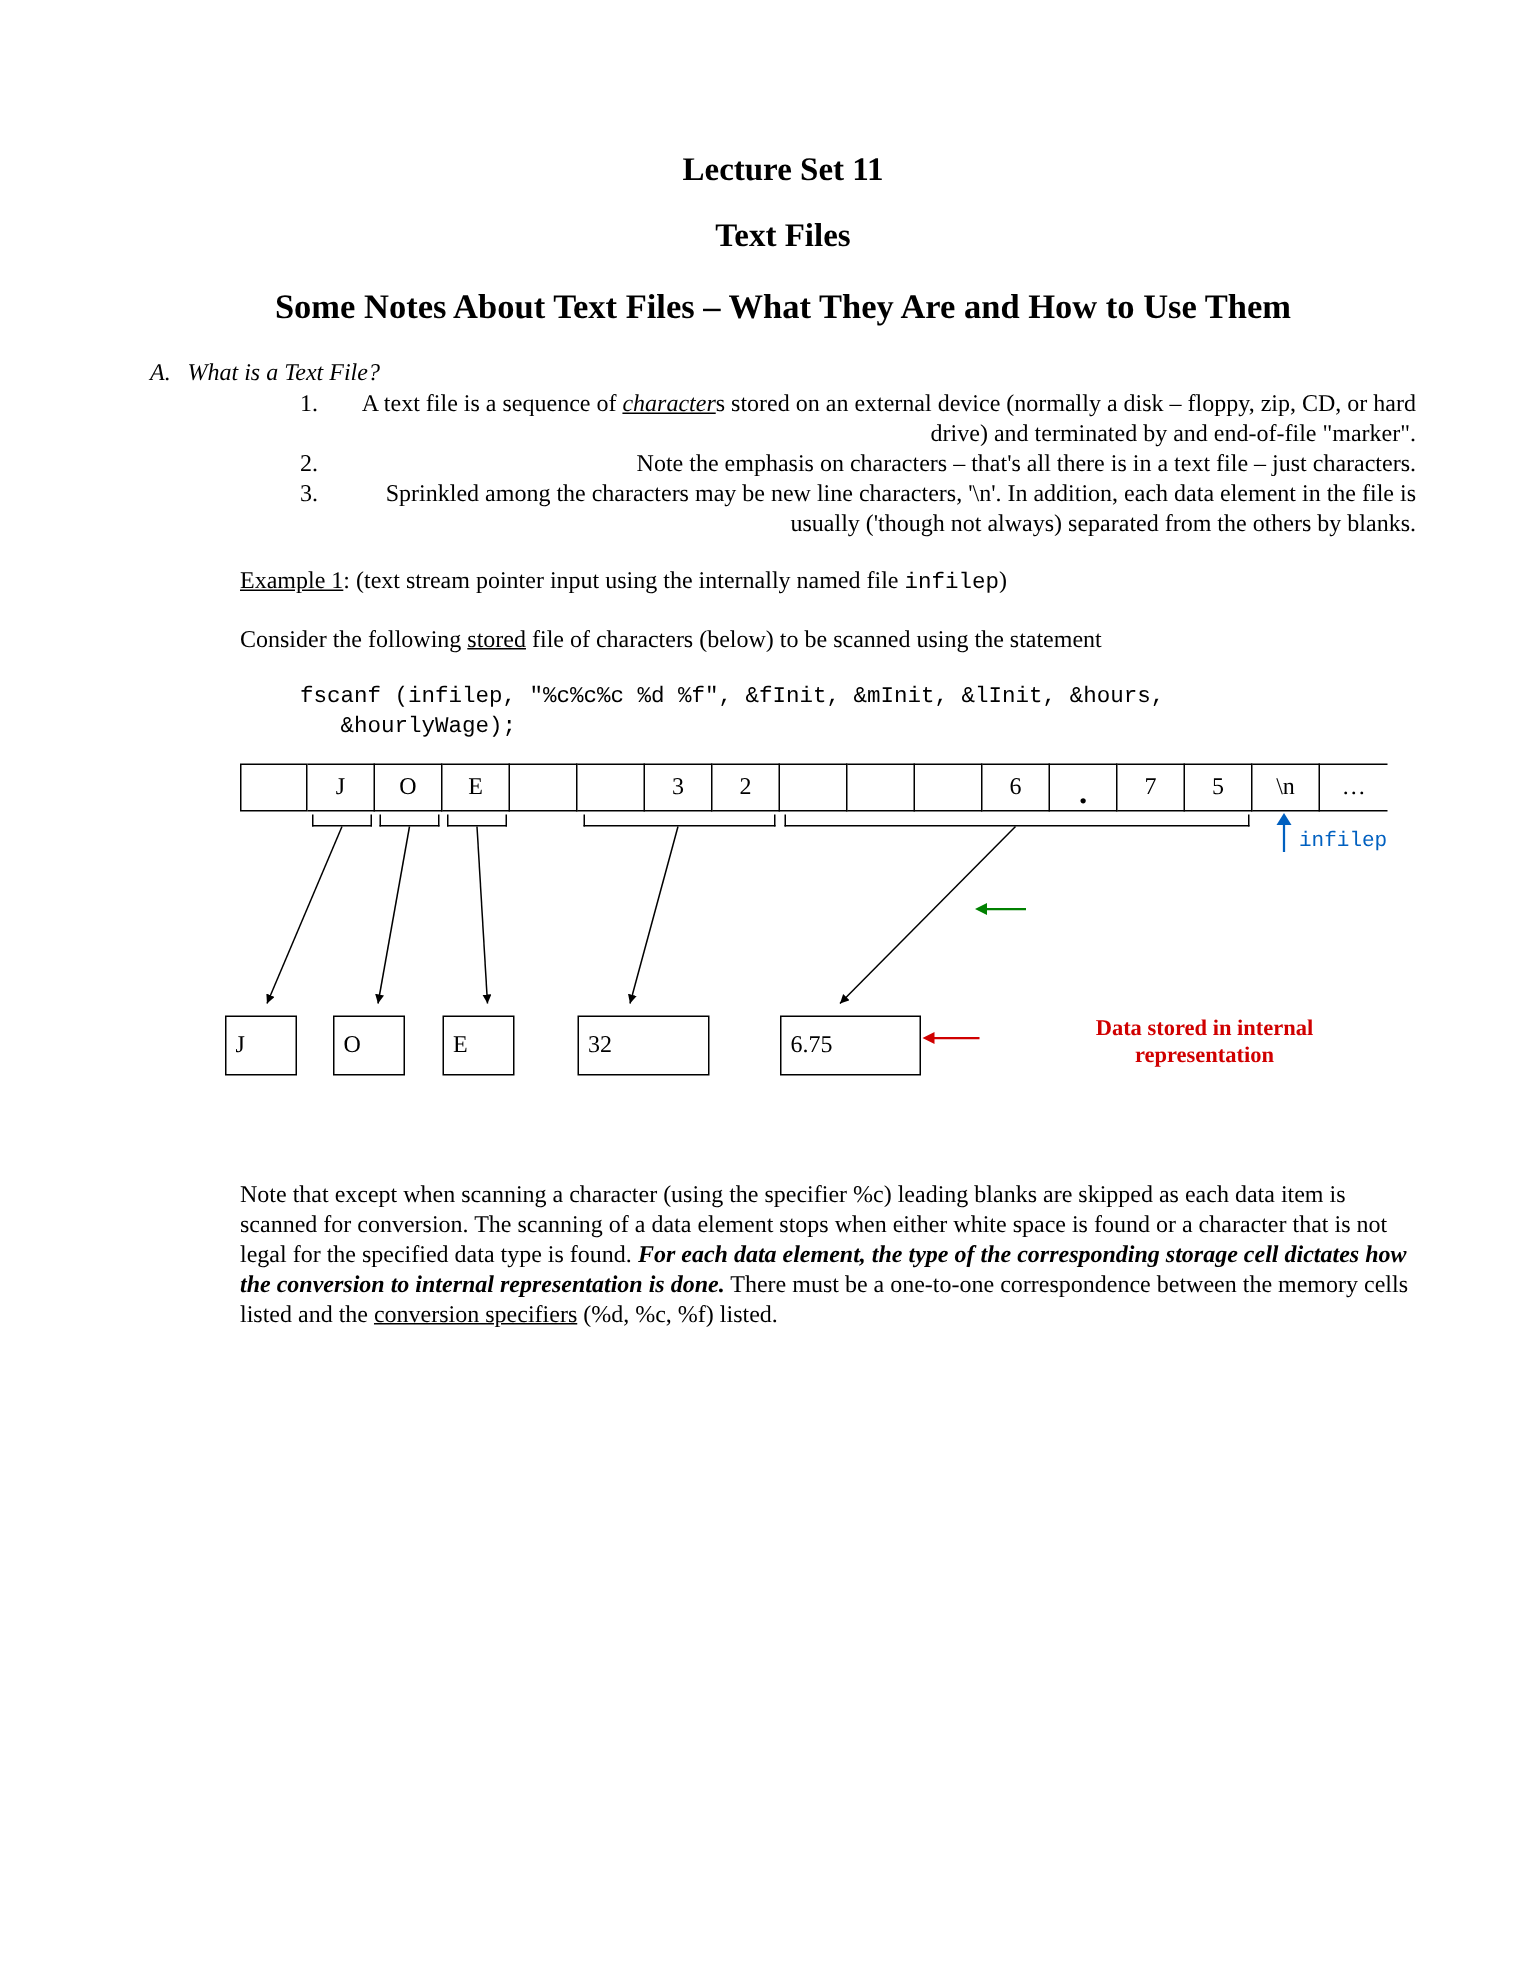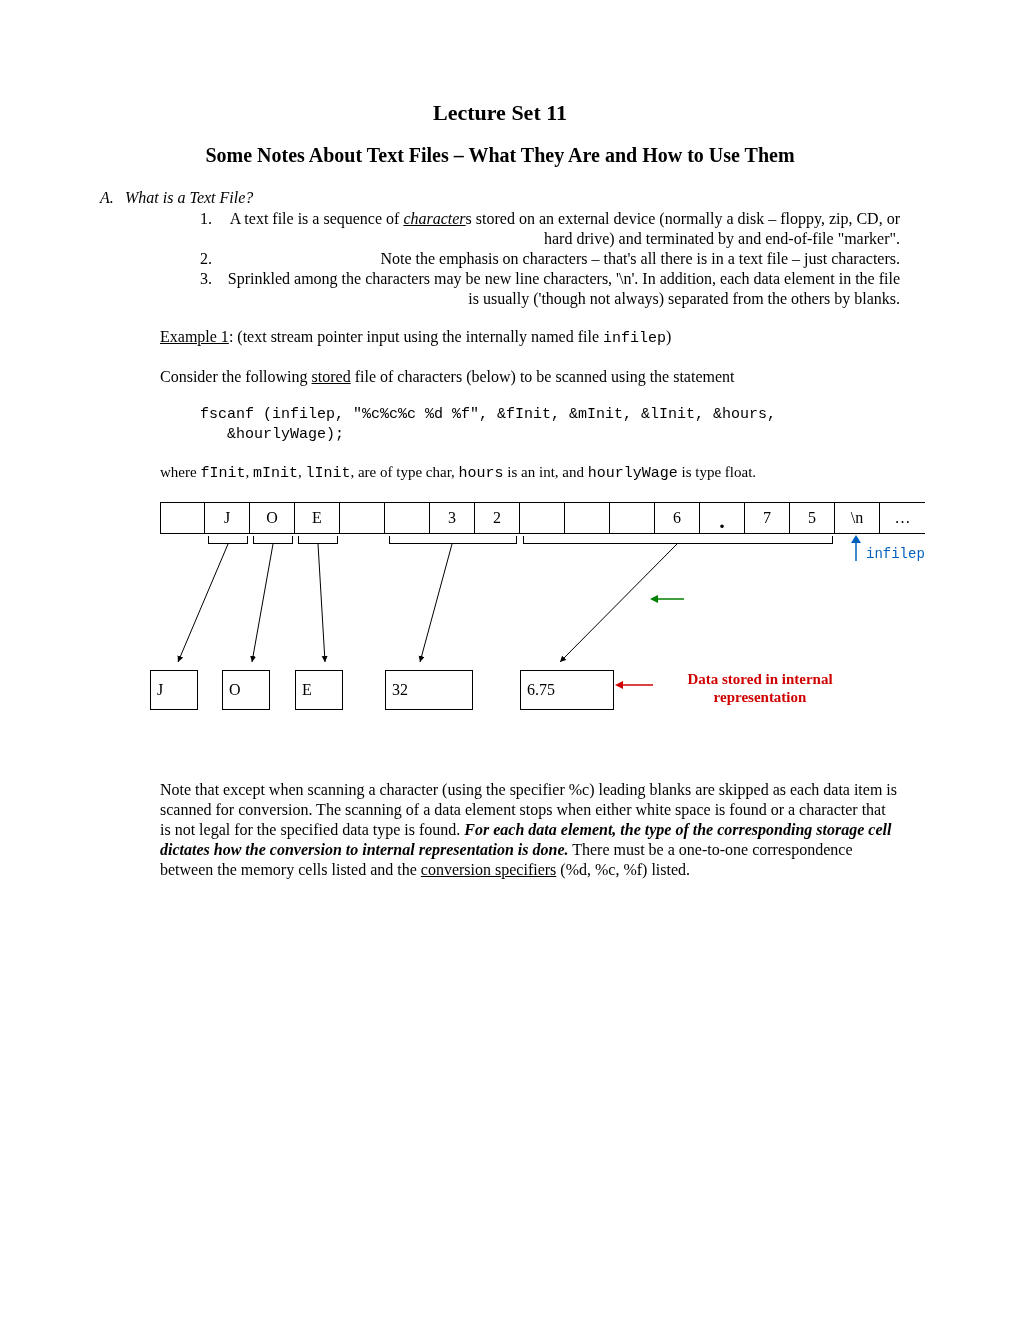--- a/index.html
+++ b/index.html
@@ -8,27 +8,27 @@
     background: #fff;
     font-family: "Times New Roman", Times, serif;
     font-size: 16px;
     color: #000;
   }
   .page {
     width: 1020px;
     height: 1320px;
     position: relative;
     box-sizing: border-box;
-    padding: 100px 120px 0 100px;
+    padding: 100px 76px 0 100px;
   }
   .center { text-align: center; }
   .title1 { font-size: 22px; font-weight: bold; margin: 0 0 18px 0; }
   .sub1 { font-size: 16px; font-weight: bold; margin: 0; }
   .title2 { font-size: 22px; font-weight: bold; margin: 0 0 22px 0; }
-  .title3 { font-size: 20px; font-weight: bold; margin: 0 0 22px 0; }
+  .title3 { font-size: 23px; font-weight: bold; margin: 0 0 22px 0; }
   .content { margin-left: 60px; }
   .heading-line { margin: 0 0 2px 0; font-style: italic; }
   .heading-line .letter { display:inline-block; width: 25px; }
   ol.sublist {
     margin: 0 0 0 28px;
     padding: 0 0 0 28px;
   }
   ol.sublist li { margin: 0; padding: 0 0 0 2px; line-height: 1.25; text-align: right; }
   .ul { text-decoration: underline; }
   .it { font-style: italic; }
@@ -87,20 +87,21 @@
     height: 40px;
     font-size: 16px;
   }
 </style>
 </head>
 <body>
 
 <div class="page">
   <div class="center">
     <p class="title1">Lecture Set 11</p>
+    <p class="title2">Text Files</p>
     <p class="title3">Some Notes About Text Files – What They Are and How to Use Them</p>
   </div>
 
   <p class="heading-line">
     <span class="letter">A.</span><span>What is a Text File?</span>
   </p>
 
   <div class="content">
     <ol class="sublist">
       <li><span>A text file is a sequence of </span><span class="ul it">character</span><span>s stored on an external device (normally a disk – floppy, zip, CD, or hard drive) and terminated by and end-of-file "marker".</span></li>
@@ -112,23 +113,20 @@
       <span class="ul">Example 1</span><span>: (text stream pointer input using the internally named file </span><span class="mono">infilep</span><span>)</span>
     </p>
 
     <p class="para">
       <span>Consider the following </span><span class="ul">stored</span><span> file of characters (below) to be scanned using the statement</span>
     </p>
 
     <div class="codeblock"><span>fscanf (infilep, "%c%c%c %d %f", &amp;fInit, &amp;mInit, &amp;lInit, &amp;hours,</span>
 <span>   &amp;hourlyWage);</span></div>
 
-    <p class="para" style="font-size:15px;">
-      <span>where </span><span class="mono">fInit</span><span>, </span><span class="mono">mInit</span><span>, </span><span class="mono">lInit</span><span>, are of type char, </span><span class="mono">hours</span><span> is an int, and </span><span class="mono">hourlyWage</span><span> is type float.</span>
-    </p>
 
     <div class="diagram">
 
       <div class="cellrow" style="left:0; top:0;">
         <div class="cell" style="width:45px;height:32px;"></div>
         <div class="cell" style="width:45px;height:32px;border-left:none;">J</div>
         <div class="cell" style="width:45px;height:32px;border-left:none;">O</div>
         <div class="cell" style="width:45px;height:32px;border-left:none;">E</div>
         <div class="cell" style="width:45px;height:32px;border-left:none;"></div>
         <div class="cell" style="width:45px;height:32px;border-left:none;"></div>
@@ -180,21 +178,21 @@
       <div class="box2" style="left:-10px; top:168px; width:48px;">J</div>
       <div class="box2" style="left:62px;  top:168px; width:48px;">O</div>
       <div class="box2" style="left:135px; top:168px; width:48px;">E</div>
       <div class="box2" style="left:225px; top:168px; width:88px;">32</div>
       <div class="box2" style="left:360px; top:168px; width:94px;">6.75</div>
 
       <svg style="left:455px; top:176px;" width="40" height="14">
         <line x1="38" y1="7" x2="6" y2="7" stroke="#d00000" stroke-width="1.5"></line>
         <polygon points="0,7 8,3 8,11" fill="#d00000"></polygon>
       </svg>
-      <div class="red-label" style="left:485px; top:168px; width:230px;">
+      <div class="red-label" style="left:528px; top:168px; width:230px;">
         <span>Data stored in internal</span><br><span>representation</span>
       </div>
     </div>
 
     <p class="para">
       <span>Note that except when scanning a character (using the specifier %c) leading blanks are skipped as each data item is scanned for conversion.  The scanning of a data element stops when either white space is found or a character that is not legal for the specified data type is found.  </span><span class="bold it">For each data element, the type of the corresponding storage cell dictates how the conversion to internal representation is done.</span><span>  There must be a one-to-one correspondence between the memory cells listed and the </span><span class="ul">conversion specifiers</span><span> (%d, %c, %f) listed.</span>
     </p>
   </div>
 </div>
 

